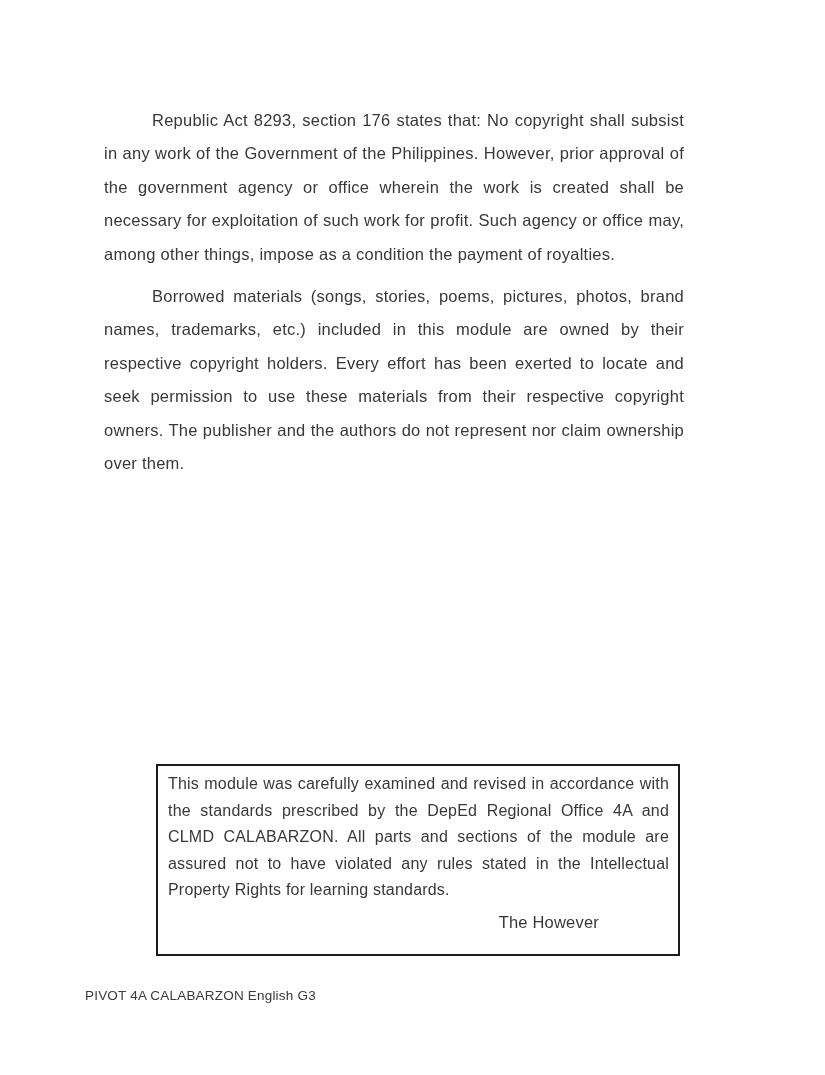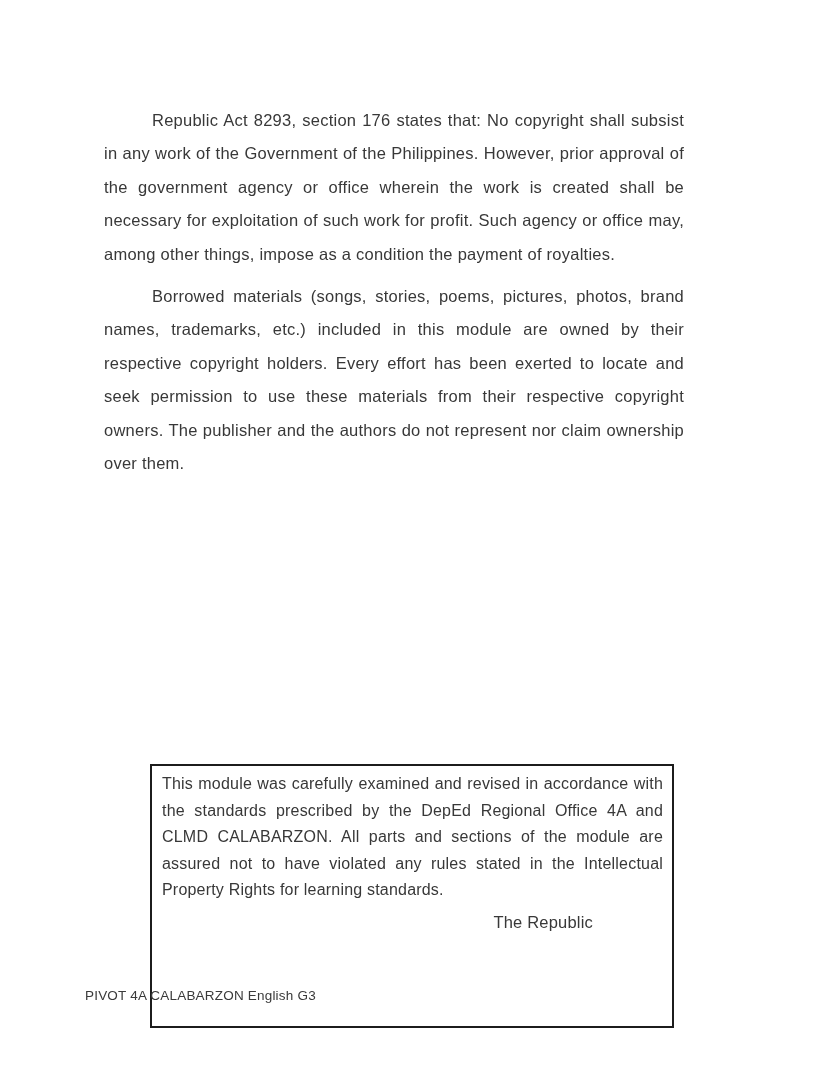--- a/index.html
+++ b/index.html
@@ -26,24 +26,24 @@
     margin: 0 0 9px 0;
     font-size: 16.5px;
     line-height: 33.4px;
     letter-spacing: 0.25px;
     text-align: justify;
     text-indent: 48px;
     color: #383838;
   }
   .notice-box {
     position: absolute;
-    left: 150px;
+    left: 156px;
     top: 764px;
     width: 524px;
-    height: 264px;
+    height: 192px;
     border: 2px solid #1c1c1c;
     box-sizing: border-box;
     padding: 5px 9px 0 10px;
   }
   .notice-box p {
     margin: 0;
     font-size: 16px;
     line-height: 26.6px;
     letter-spacing: 0.2px;
     text-align: justify;
@@ -71,18 +71,18 @@
 
 <div class="page">
 
   <div class="content">
     <p>Republic Act 8293, section 176 states that: No copyright shall subsist in any work of the Government of the Philippines. However, prior approval of the government agency or office wherein the work is created shall be necessary for exploitation of such work for profit. Such agency or office may, among other things, impose as a condition the payment of royalties.</p>
     <p>Borrowed materials (songs, stories, poems, pictures,  photos, brand names, trademarks, etc.) included in this module are owned by their respective copyright holders. Every effort has been exerted to locate and seek permission to use these materials from their respective copyright owners. The publisher and the authors do not represent nor claim ownership over them.</p>
   </div>
 
   <div class="notice-box">
     <p>This module was carefully examined and revised in accordance with the standards prescribed by the DepEd Regional Office 4A and CLMD CALABARZON. All parts and sections of the module are assured not to have violated any rules stated in the Intellectual Property Rights for learning standards.</p>
-    <div class="signature">The Republic</div>
+    <div class="signature">The However</div>
   </div>
 
   <div class="footer">PIVOT 4A CALABARZON English G3</div>
 
 </div>
 
 </body></html>

